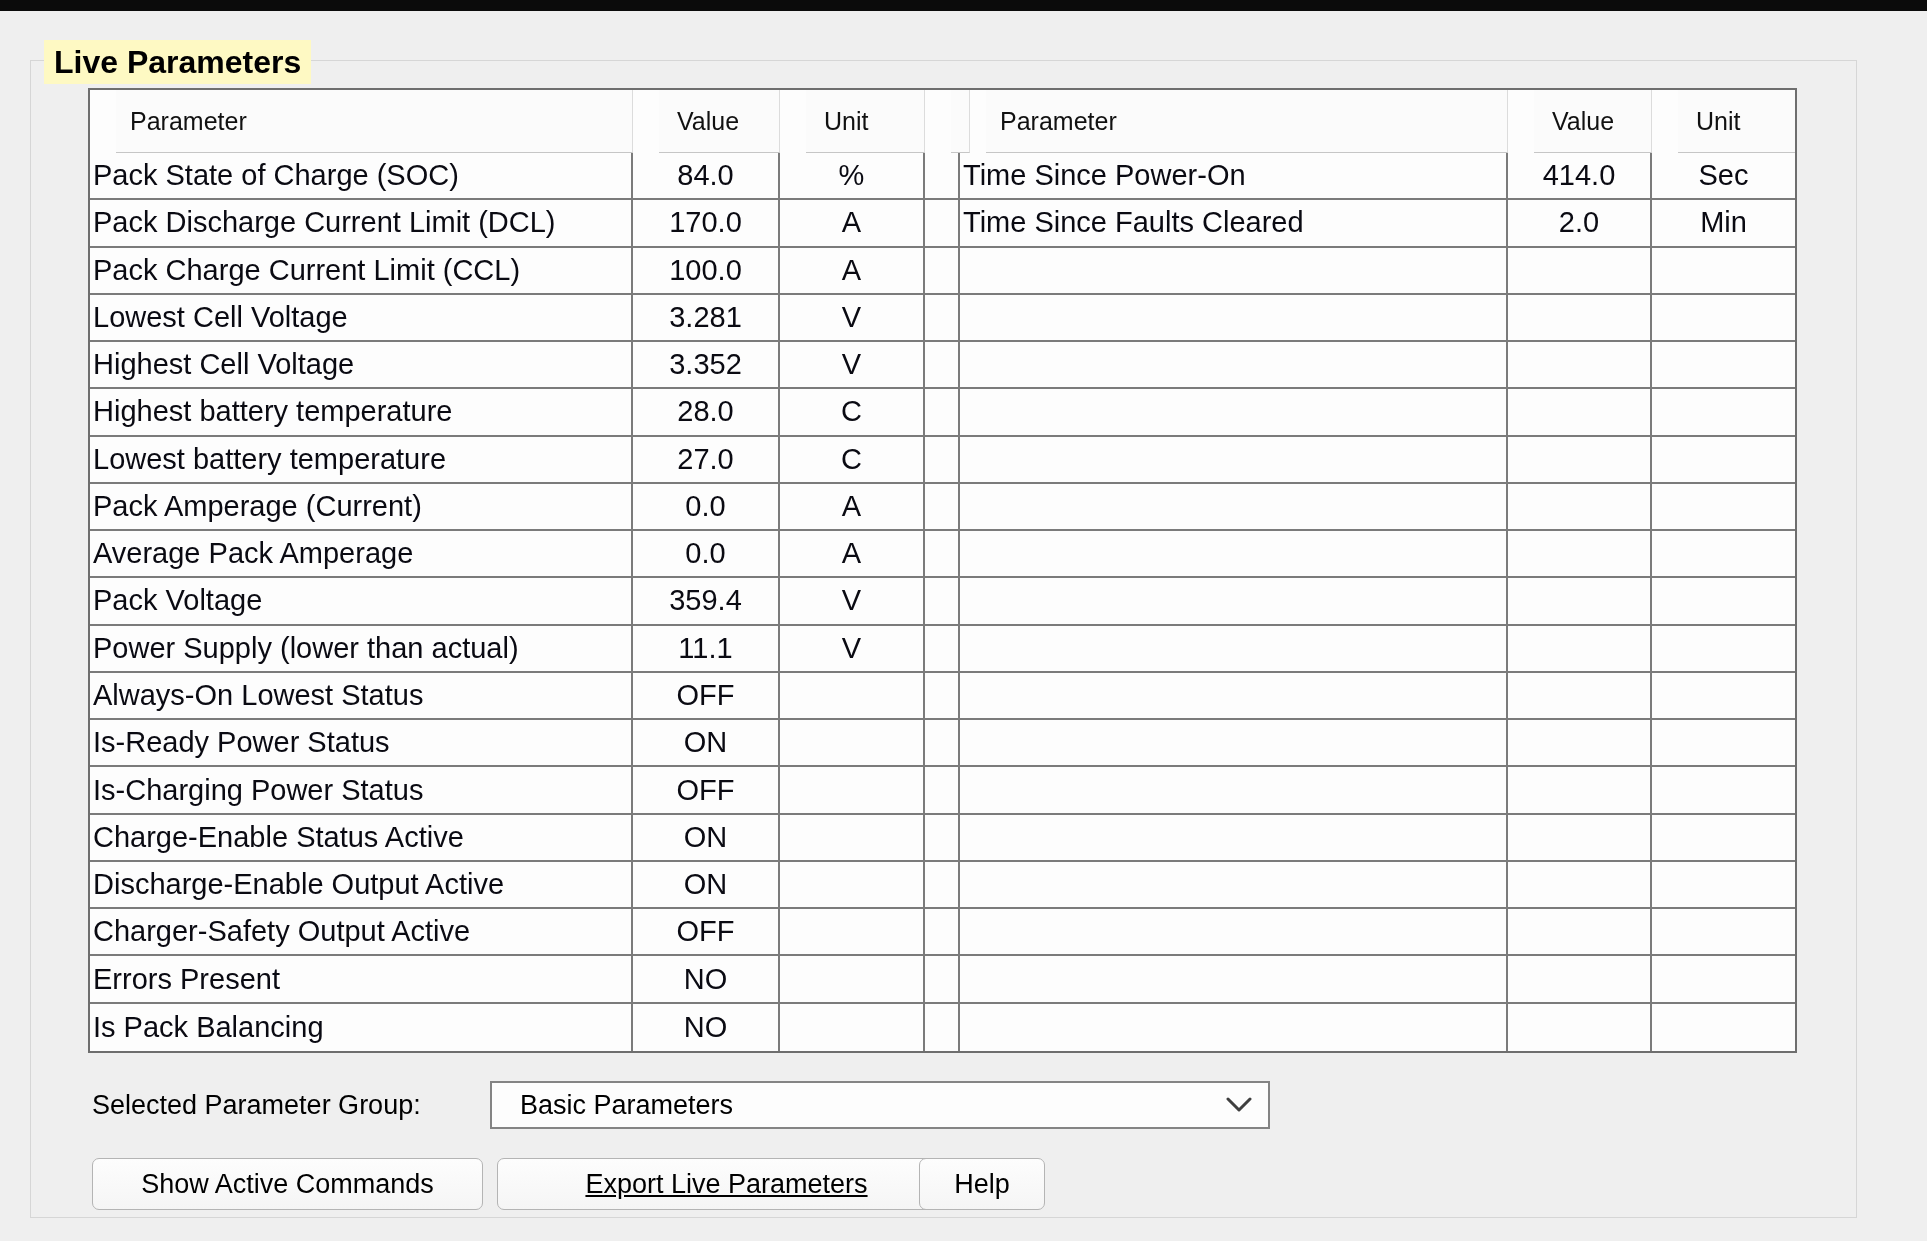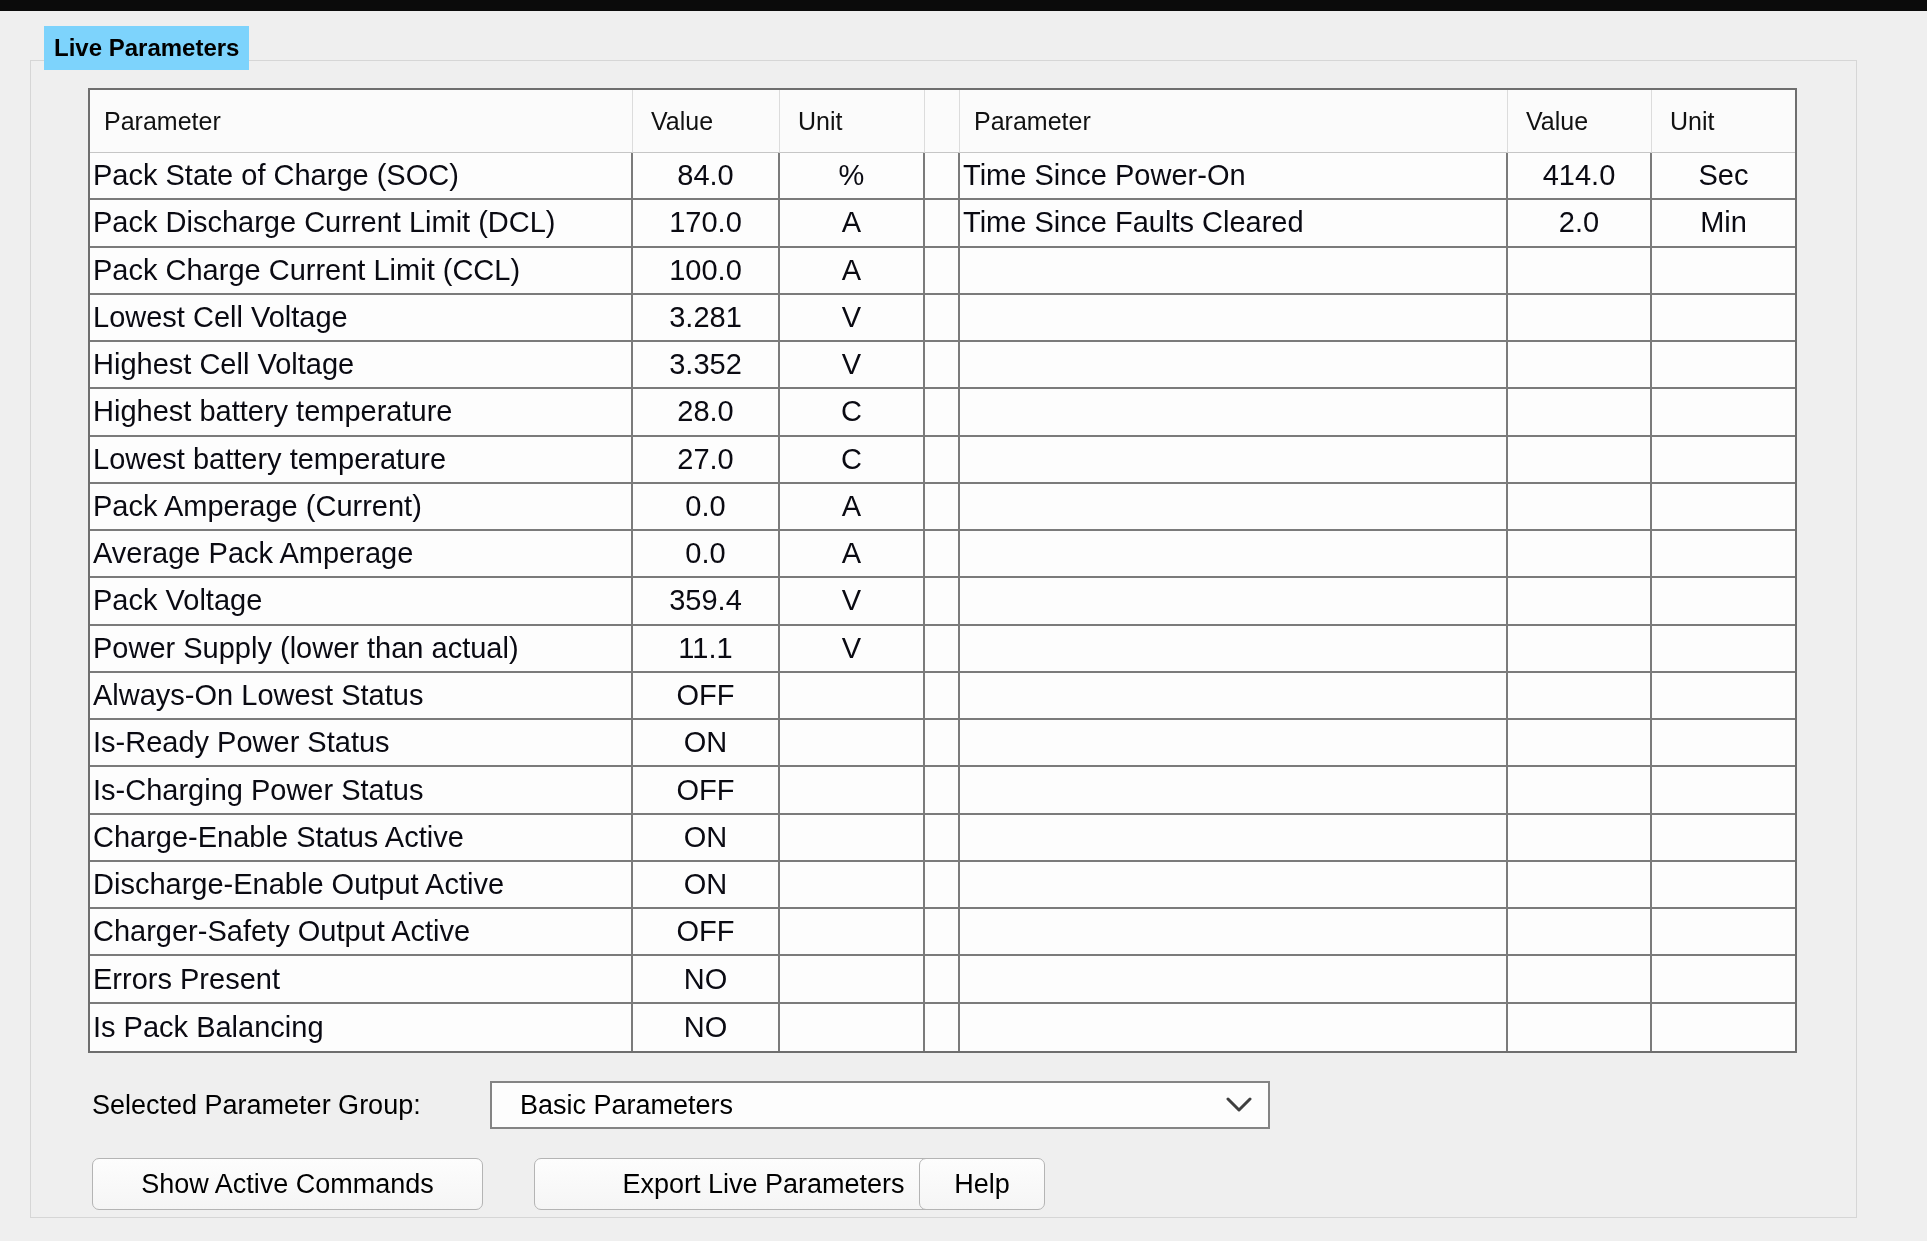--- a/index.html
+++ b/index.html
@@ -11,39 +11,40 @@
     -webkit-font-smoothing:antialiased;
   }
   .top-bar{
     position:absolute;left:0;top:0;width:1927px;height:11px;background:#0b0b0b;
   }
   .groupbox{
     position:absolute;left:30px;top:60px;width:1827px;height:1158px;
     border:1px solid #d6d6d6;box-sizing:border-box;background:#efefef;
   }
   .group-title{
-    position:absolute;left:44px;top:26px;height:44px;line-height:44px;
-    background:#7dd3fc;padding:0 10px;
-    font-size:24px;font-weight:600;color:#000;letter-spacing:0px;
+    position:absolute;left:44px;top:40px;height:44px;line-height:44px;
+    background:#fef9c3;padding:0 10px;
+    font-size:32px;font-weight:600;color:#000;letter-spacing:0px;
   }
   .ptable{
     position:absolute;left:88px;top:88px;width:1709px;height:965px;
     border:2px solid #6e6e6e;box-sizing:border-box;background:#fdfdfd;
     display:grid;
     grid-template-columns:543px 147px 145px 35px 548px 144px 143px;
     grid-template-rows:63px repeat(19, 1fr);
   }
   .cell{
     display:flex;align-items:center;box-sizing:border-box;
     white-space:nowrap;overflow:hidden;
   }
   .hcell{
     background:#fbfbfb;font-size:25px;color:#111;
     border-right:1px solid #dcdcdc;border-bottom:1px solid #c6c6c6;
     padding-left:18px;
+    margin-left:26px;
   }
   .hcell.first{padding-left:14px;}
   .hcell.lastcol{border-right:none;}
   .bcell{
     background:#fdfdfd;font-size:29px;color:#0a0a12;
     border-right:2px solid #7b7b7b;border-bottom:2px solid #7b7b7b;
   }
   .bcell.lastrow{border-bottom:none;}
   .bcell.lastcol{border-right:none;}
   .param{padding-left:3px;}
@@ -66,21 +67,21 @@
   }
   .btn{
     position:absolute;top:1158px;height:52px;
     background:linear-gradient(#fdfdfd,#f5f5f5);
     border:1px solid #b4b4b4;border-radius:7px;box-sizing:border-box;
     display:flex;align-items:center;justify-content:center;
     font-family:"Liberation Sans", sans-serif;
     font-size:27px;color:#000;cursor:default;padding:8px;
   }
   .btn-show{left:92px;width:391px;}
-  .btn-export{left:534px;width:459px;}
+  .btn-export{left:497px;width:459px;text-decoration:underline;}
   .btn-help{left:919px;width:126px;}
 </style>
 </head>
 <body>
 
 <div class="top-bar"></div>
 
 <div class="groupbox"></div>
 <div class="group-title">Live Parameters</div>
 

